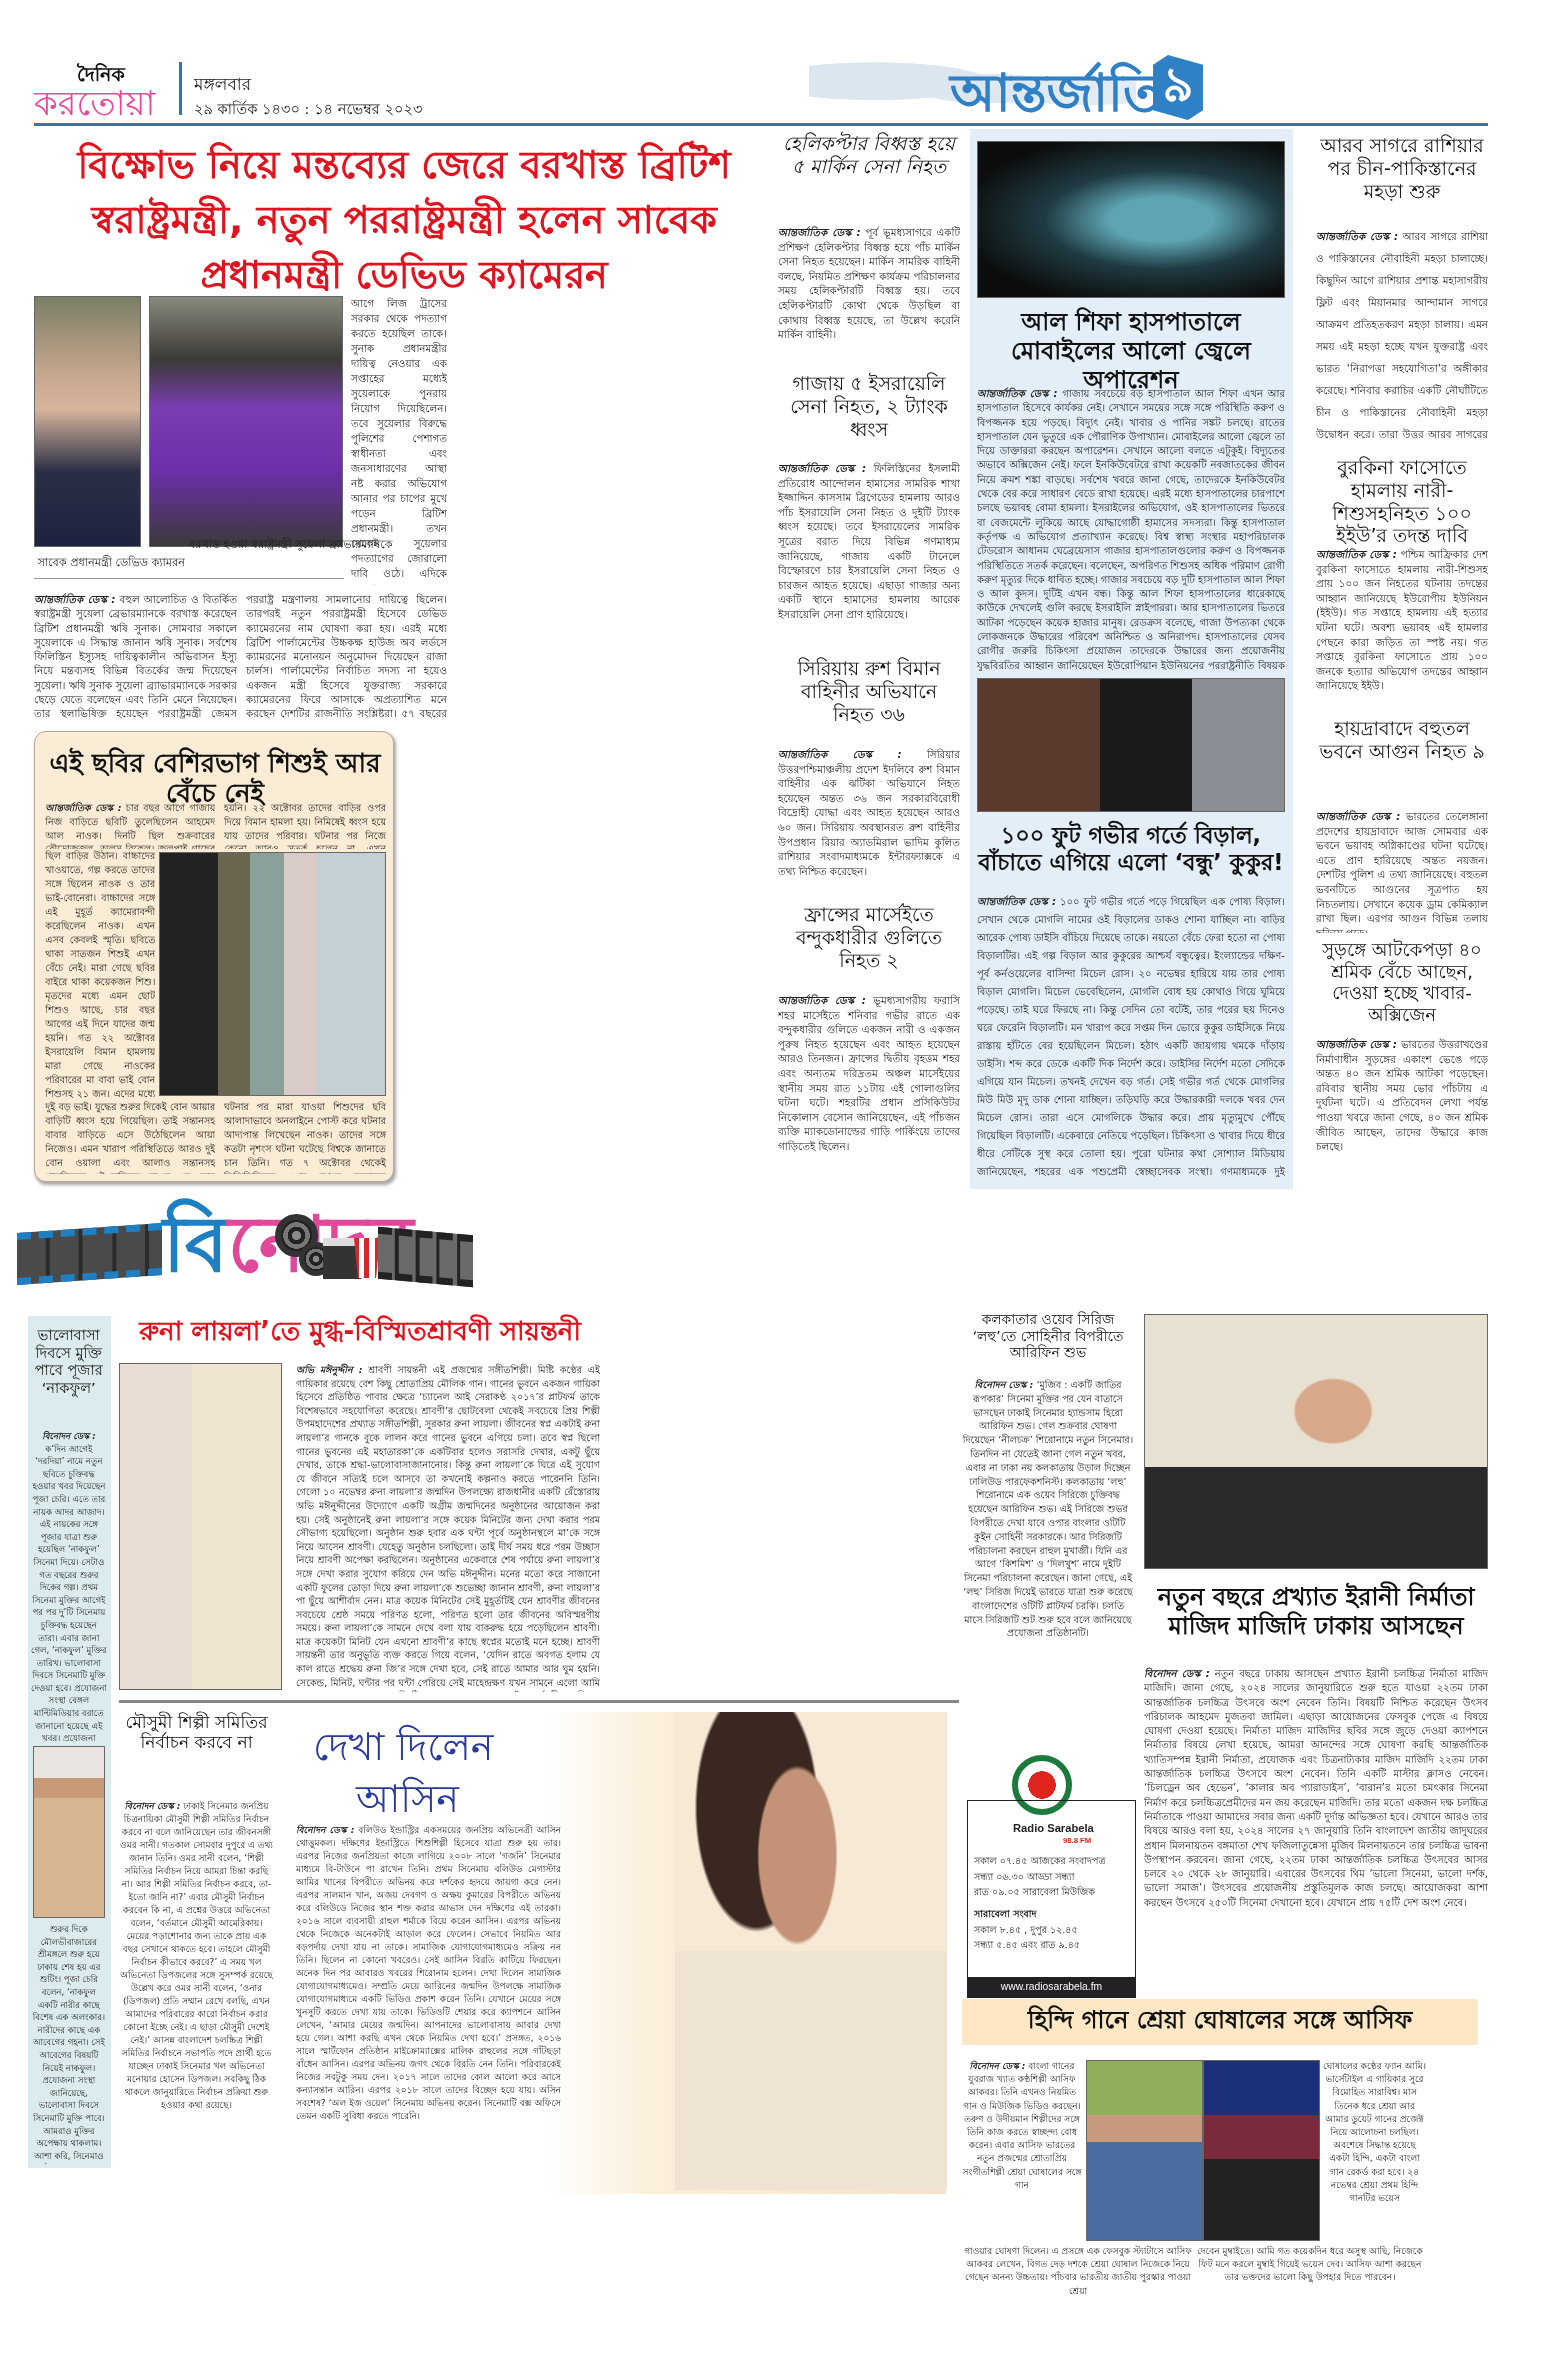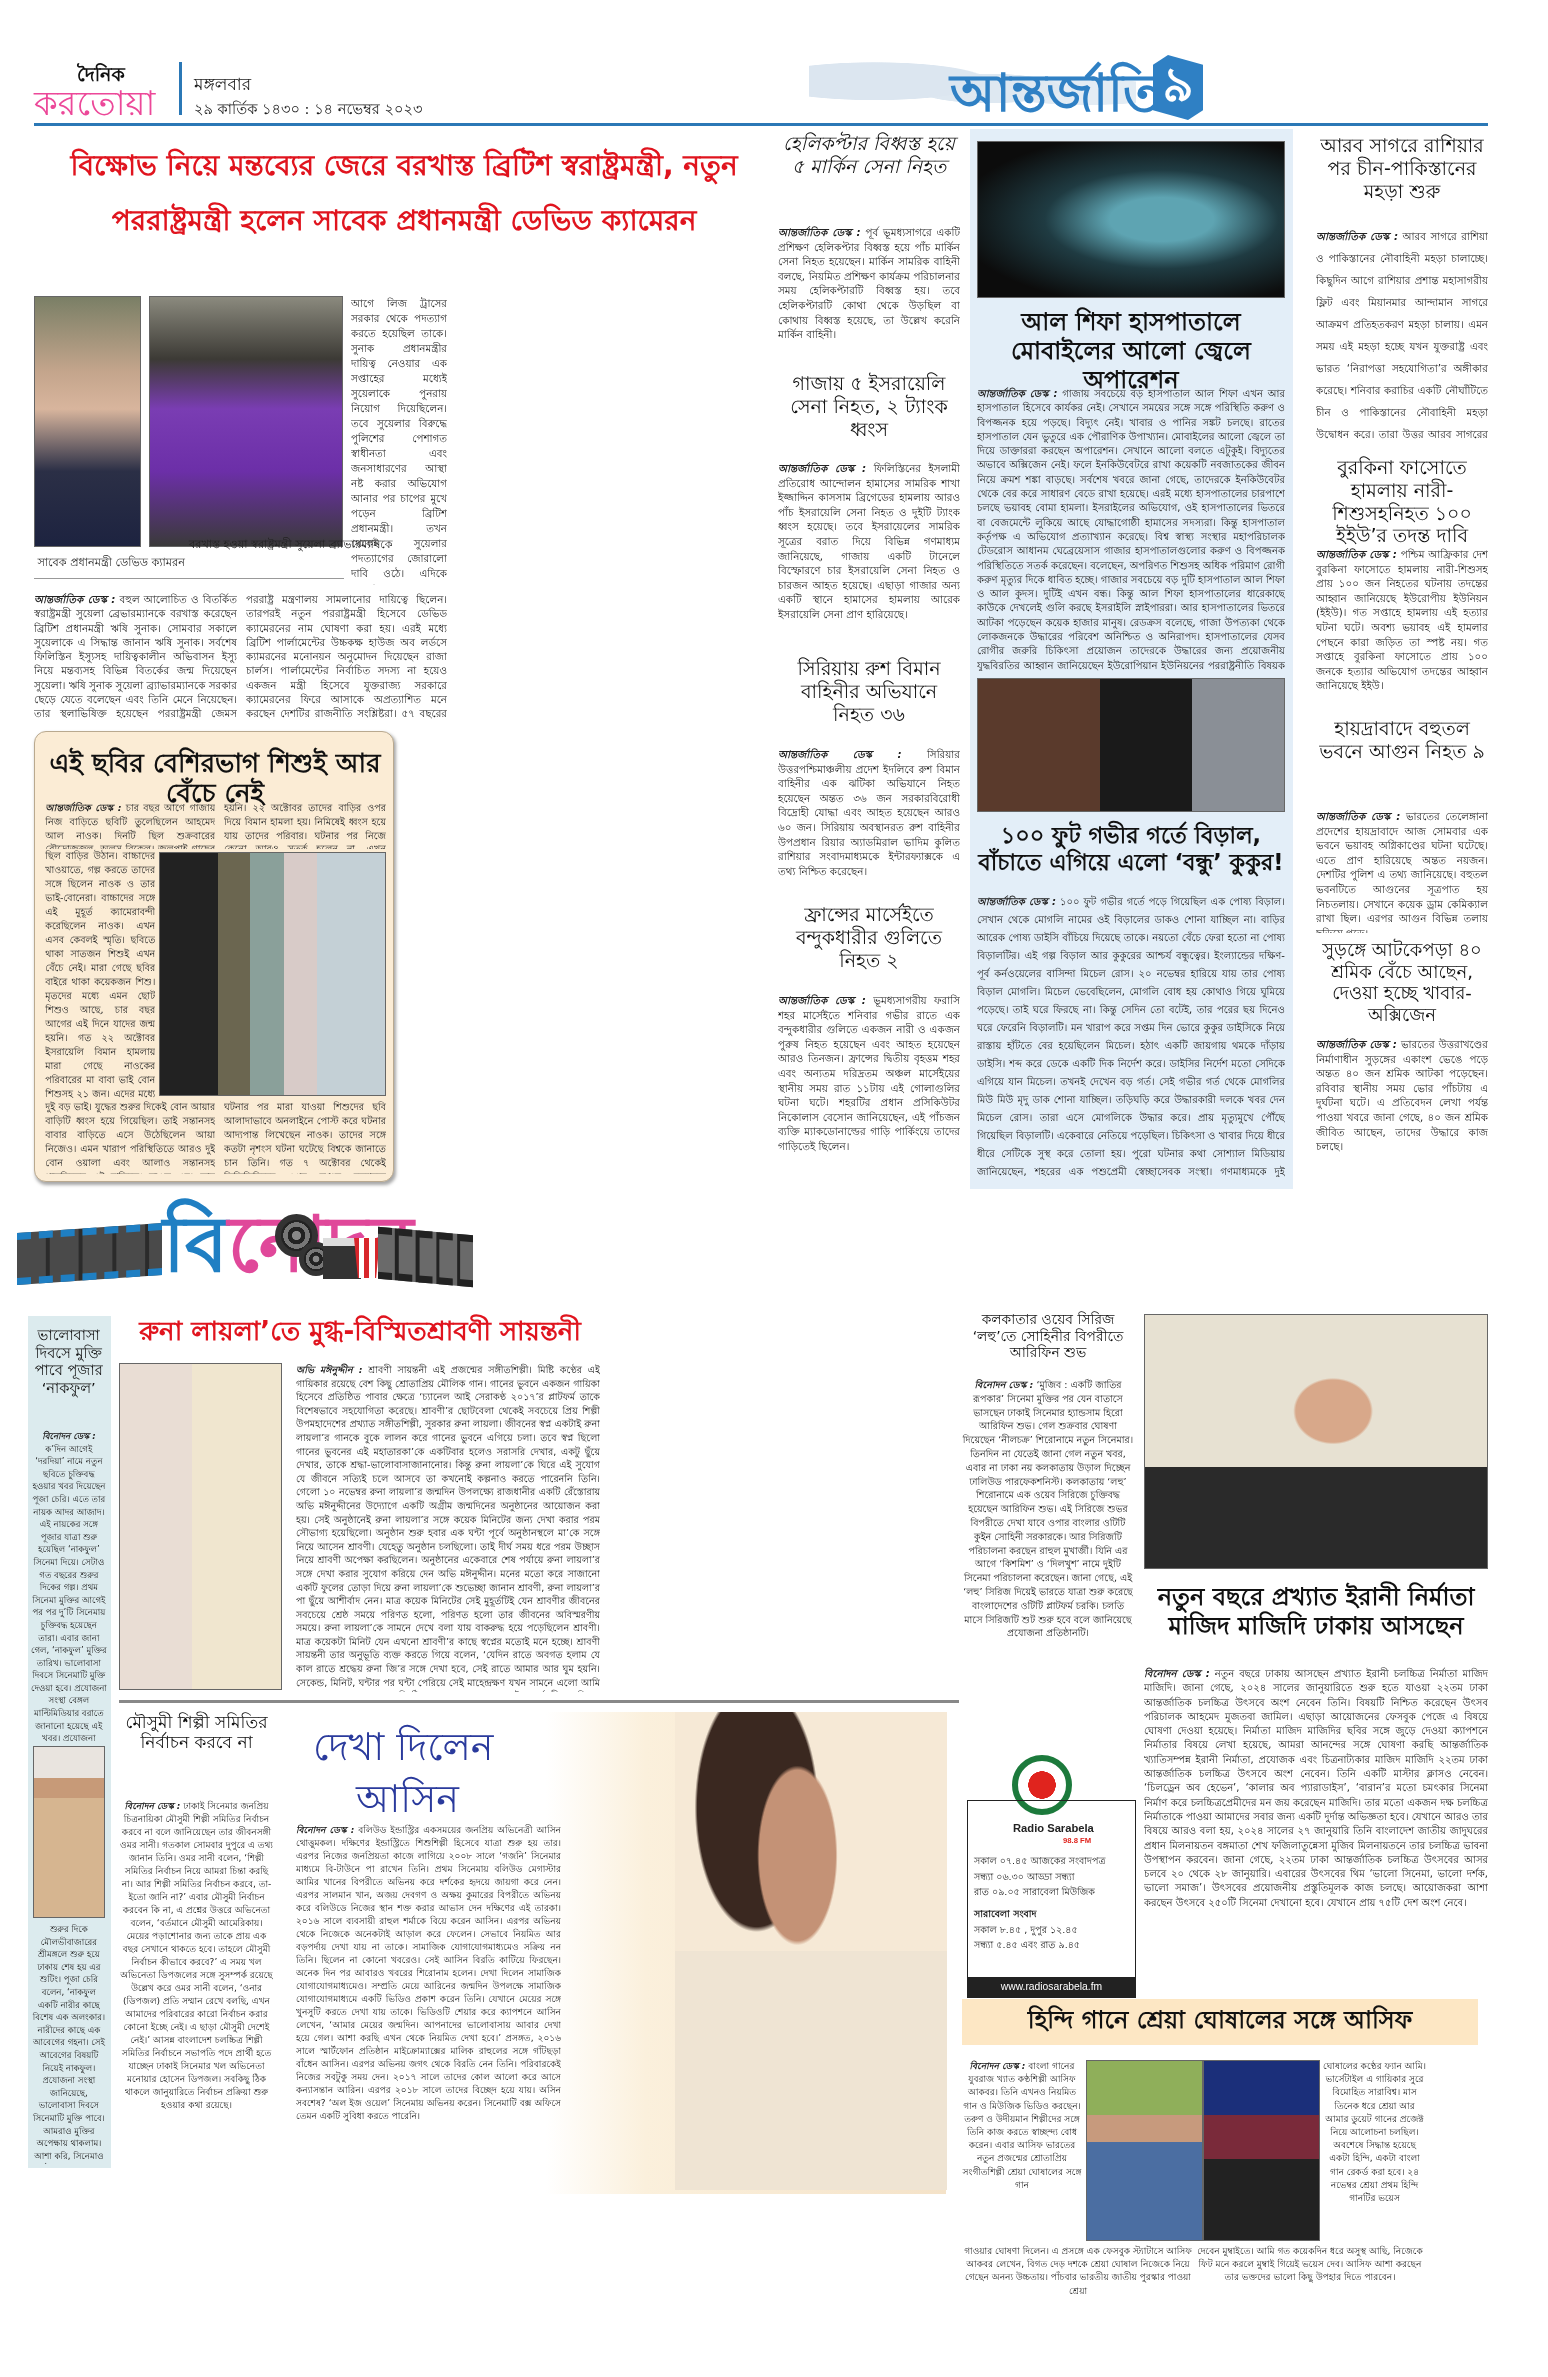--- a/index.html
+++ b/index.html
@@ -34,21 +34,21 @@
   <div class="abs" style="left:34px;top:77px;font-family:'DejaVu Sans',sans-serif;font-weight:400;font-size:34px;color:#ec4899;">করতোয়া</div>
   <div class="abs" style="left:179px;top:62px;width:3.4px;height:53px;background:#2b78b6;"></div>
   <div class="abs" style="left:194px;top:71px;font-family:'DejaVu Sans',sans-serif;font-size:17px;color:#222;">মঙ্গলবার</div>
   <div class="abs" style="left:194px;top:98px;font-family:'DejaVu Sans',sans-serif;font-size:14.6px;color:#222;">২৯ কার্তিক ১৪৩০ : ১৪ নভেম্বর ২০২৩</div>
   <div class="abs" style="left:950px;top:53px;font-family:'DejaVu Sans',sans-serif;font-weight:bold;font-size:52px;color:#2f80c4;">আন্তর্জাতিক</div>
   <div class="abs page-no">৯</div>
   <div class="abs" style="left:34px;top:123px;width:1454px;height:3.4px;background:#2b78b6;"></div>
 </div>
 
 <div class="abs" style="left:34px;top:129px;width:740px;height:594px;">
-  <div class="abs" style="left:8.6px;top:8.6px;width:723px;font-family:'DejaVu Sans',sans-serif;font-weight:bold;font-size:28px;line-height:55px;color:#e0141e;text-align:center;">বিক্ষোভ নিয়ে মন্তব্যের জেরে বরখাস্ত ব্রিটিশ স্বরাষ্ট্রমন্ত্রী, নতুন পররাষ্ট্রমন্ত্রী হলেন সাবেক প্রধানমন্ত্রী ডেভিড ক্যামেরন</div>
+  <div class="abs" style="left:8.6px;top:8.6px;width:723px;font-family:'DejaVu Sans',sans-serif;font-weight:bold;font-size:38px;line-height:55px;color:#e0141e;text-align:center;">বিক্ষোভ নিয়ে মন্তব্যের জেরে বরখাস্ত ব্রিটিশ স্বরাষ্ট্রমন্ত্রী, নতুন পররাষ্ট্রমন্ত্রী হলেন সাবেক প্রধানমন্ত্রী ডেভিড ক্যামেরন</div>
   <div class="ph" style="left:0;top:167px;width:107px;height:251px;background:linear-gradient(180deg,#7a7f66 0%,#c4a58c 30%,#d8b59d 45%,#2b2f46 70%,#1d2340 100%);"></div>
   <div class="ph" style="left:115px;top:167px;width:194px;height:251px;background:linear-gradient(180deg,#8b8a7e 0%,#3c3a35 25%,#7a3db3 45%,#6c2fa8 70%,#3a3a3a 100%);"></div>
   <div class="abs caption" style="left:3.4px;top:425px;">সাবেক প্রধানমন্ত্রী ডেভিড ক্যামরন</div>
   <div class="abs caption" style="left:155px;top:407px;">বরখাস্ত হওয়া স্বরাষ্ট্রমন্ত্রী সুয়েলা ব্র্যাভারম্যানকে</div>
   <div class="abs txt" style="left:317px;top:167px;width:96px;height:289px;font-size:10.3px;line-height:15px;">আগে লিজ ট্রাসের সরকার থেকে পদত্যাগ করতে হয়েছিল তাকে। সুনাক প্রধানমন্ত্রীর দায়িত্ব নেওয়ার এক সপ্তাহের মধ্যেই সুয়েলাকে পুনরায় নিয়োগ দিয়েছিলেন। তবে সুয়েলার বিরুদ্ধে পুলিশের পেশাগত স্বাধীনতা এবং জনসাধারণের আস্থা নষ্ট করার অভিযোগ আনার পর চাপের মুখে পড়েন ব্রিটিশ প্রধানমন্ত্রী। তখন থেকেই সুয়েলার পদত্যাগের জোরালো দাবি ওঠে। এদিকে যুক্তরাজ্যের নতুন পররাষ্ট্রমন্ত্রী হিসেবে দেশটির সাবেক প্রধানমন্ত্রী ডেভিড ক্যামেরনের নাম ঘোষণা করা হয়েছে। সোমবার তাকে পররাষ্ট্রমন্ত্রীর দায়িত্বে নিয়োগ দিয়েছেন বর্তমান প্রধানমন্ত্রী ঋষি সুনাক। নতুন স্বরাষ্ট্রমন্ত্রী করা হয় জেমস ক্লেভারলিকে, যিনি এতদিন</div>
   <div class="col-rule" style="left:0;top:449px;width:310px;height:0.9px;"></div>
   <div class="abs txt" style="left:0;top:463px;width:203px;height:129px;font-size:10.3px;line-height:14.3px;">
     <span class="desk">আন্তর্জাতিক ডেস্ক :</span>
     <span>বহুল আলোচিত ও বিতর্কিত স্বরাষ্ট্রমন্ত্রী সুয়েলা ব্রেভারম্যানকে বরখাস্ত করেছেন ব্রিটিশ প্রধানমন্ত্রী ঋষি সুনাক। সোমবার সকালে সুয়েলাকে এ সিদ্ধান্ত জানান ঋষি সুনাক। সর্বশেষ ফিলিস্তিন ইস্যুসহ দায়িত্বকালীন অভিবাসন ইস্যু নিয়ে মন্তব্যসহ বিভিন্ন বিতর্কের জন্ম দিয়েছেন সুয়েলা। ঋষি সুনাক সুয়েলা ব্র্যাভারম্যানকে সরকার ছেড়ে যেতে বলেছেন এবং তিনি মেনে নিয়েছেন। তার স্থলাভিষিক্ত হয়েছেন পররাষ্ট্রমন্ত্রী জেমস ক্লিভারলি। ব্রিটেনের ইতিহাসে সবচেয়ে বেশি বিতর্কিত স্বরাষ্ট্রমন্ত্রীর তালিকায় সুয়েলার নাম ওপরের দিকে থাকবে। সোমবার সকালে তাকে চাকরি ছেড়ে দেওয়ার নির্দেশ দেন ব্রিটিশ প্রধানমন্ত্রী। এই নিয়ে এবার দ্বিতীয়বারের মতো ব্রিটেনের স্বরাষ্ট্রমন্ত্রীর চাকরি হারালেন সুয়েলা। এর</span>
   </div>

